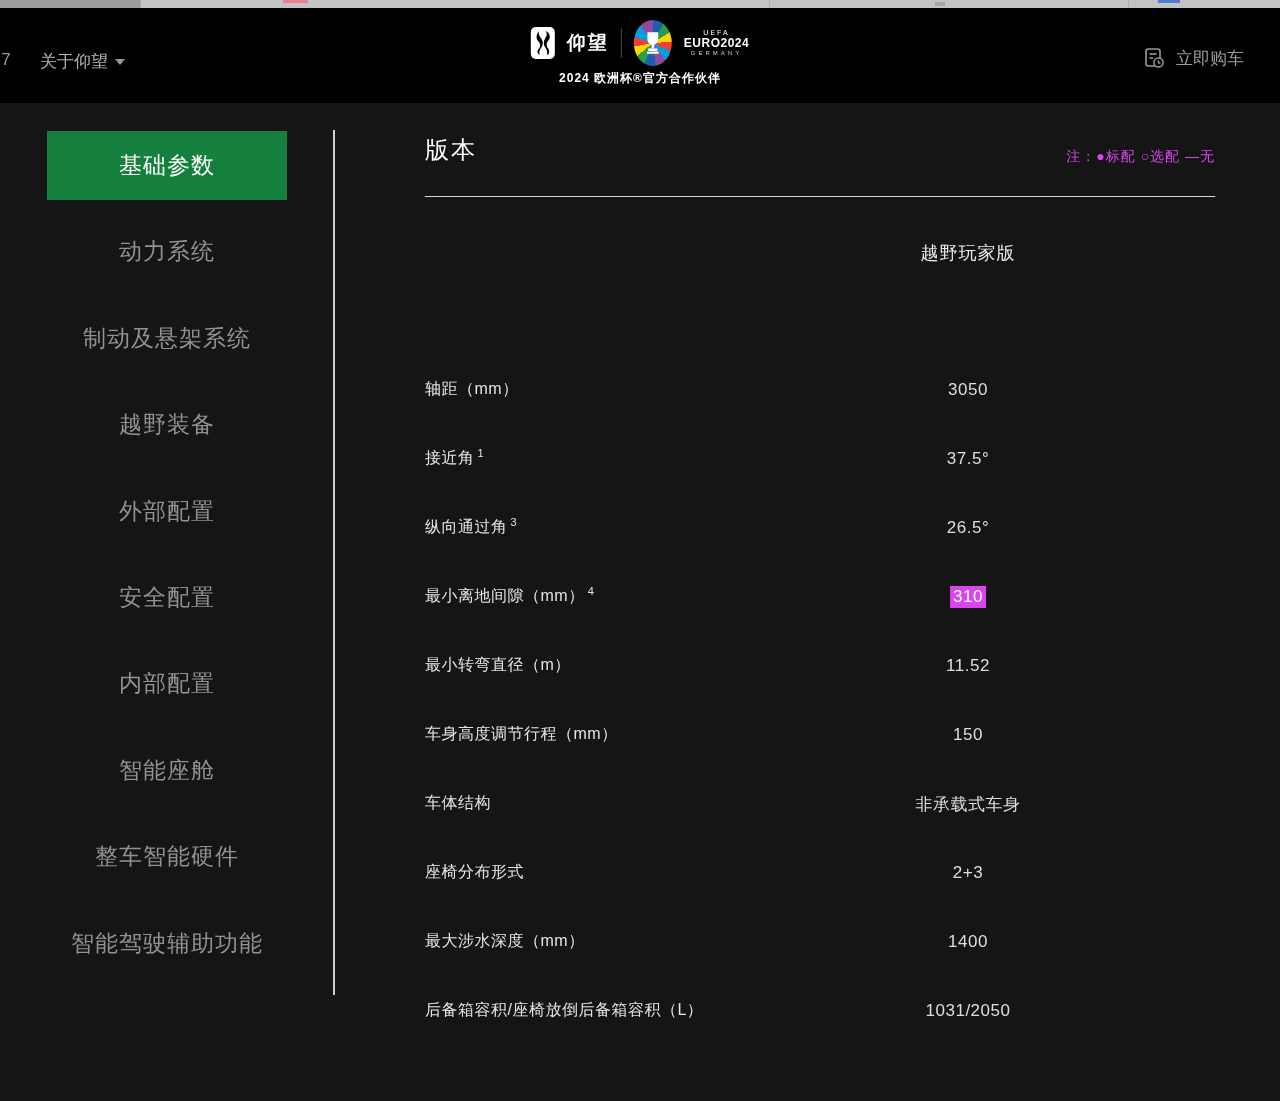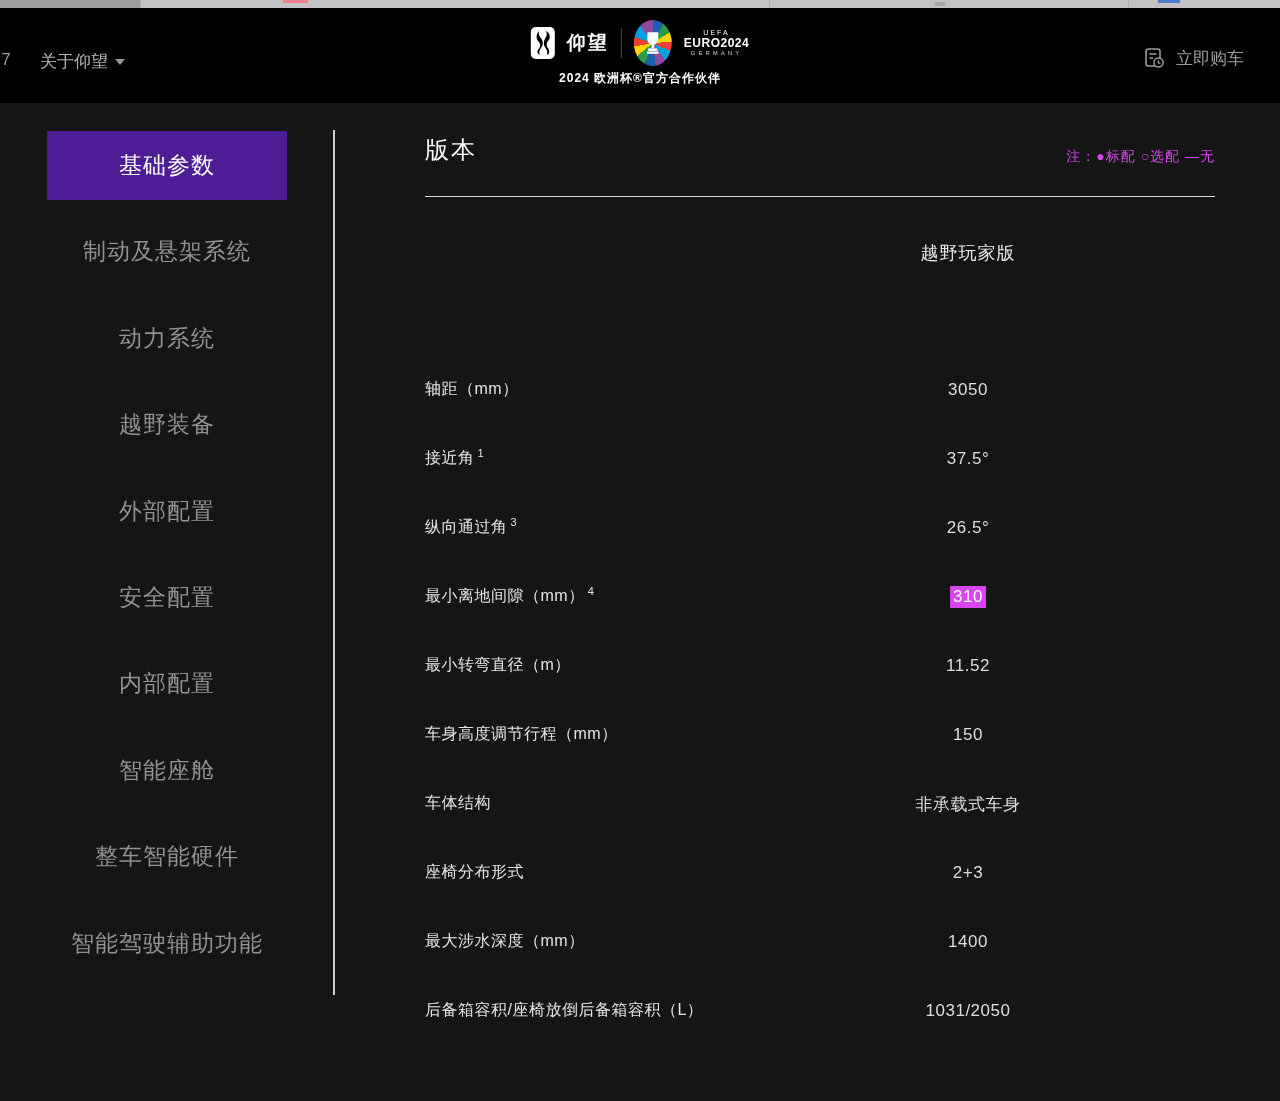--- a/index.html
+++ b/index.html
@@ -31,21 +31,21 @@
   .euro-text{display:flex;flex-direction:column;align-items:center;line-height:1.1;}
   .uefa{font-size:7px;color:#fff;letter-spacing:2px;}
   .euro{font-size:12px;font-weight:bold;color:#fff;letter-spacing:.5px;}
   .germany{font-size:6px;color:#cfcfcf;letter-spacing:3px;}
   .partner-line{position:absolute;left:50%;top:62px;transform:translateX(-50%);font-size:12px;font-weight:bold;color:#fff;letter-spacing:1px;white-space:nowrap;}
   .buy-btn{position:absolute;right:36px;top:38px;display:flex;align-items:center;gap:10px;color:#9a9a9a;font-size:17px;cursor:pointer;}
   
   .sidebar-divider{position:absolute;left:333px;top:130px;width:2px;height:865px;background:#cfcfcf;}
   .sidebar{position:absolute;left:47px;top:131px;width:240px;}
   .side-item{height:69px;line-height:69px;text-align:center;font-size:23px;color:#919191;margin-bottom:17.4px;cursor:pointer;white-space:nowrap;letter-spacing:1px;}
-  .side-item.active{background:#4c1d95;color:#fff;}
+  .side-item.active{background:#15803d;color:#fff;}
   
   .page-title{position:absolute;left:425px;top:134px;font-size:24px;color:#fff;font-weight:500;letter-spacing:2px;}
   .note{position:absolute;right:65px;top:148px;font-size:14px;color:#d946ef;letter-spacing:1px;}
   .title-divider{position:absolute;left:425px;top:196px;width:790px;height:1px;background:#d6d6d6;}
   .col-header{position:absolute;left:880px;top:241px;width:176px;text-align:center;font-size:18px;color:#eaeaea;letter-spacing:1px;}
   .spec-rows{position:absolute;left:425px;top:355px;width:790px;}
   .spec-row{position:relative;height:69px;display:flex;align-items:center;}
   .spec-label{font-size:16px;color:#e4e4e4;letter-spacing:.5px;}
   .spec-label sup{font-size:11px;margin-left:3px;color:#e4e4e4;}
   .spec-value{position:absolute;left:543px;top:50%;transform:translate(-50%,-50%);font-size:17px;color:#dedede;white-space:nowrap;letter-spacing:.5px;}
@@ -104,22 +104,22 @@
       <circle cx="16.5" cy="16.5" r="4.6" fill="#000" stroke="#9a9a9a" stroke-width="1.5"></circle>
       <polyline points="16.5,14.2 16.5,16.7 18.3,17.6" fill="none" stroke="#9a9a9a" stroke-width="1.3"></polyline>
     </svg>
     <span>立即购车</span>
   </div>
 </div>
 
 <div class="sidebar-divider"></div>
 <div class="sidebar">
   <div class="side-item active">基础参数</div>
+  <div class="side-item">动力系统</div>
   <div class="side-item">制动及悬架系统</div>
-  <div class="side-item">动力系统</div>
   <div class="side-item">越野装备</div>
   <div class="side-item">外部配置</div>
   <div class="side-item">安全配置</div>
   <div class="side-item">内部配置</div>
   <div class="side-item">智能座舱</div>
   <div class="side-item">整车智能硬件</div>
   <div class="side-item">智能驾驶辅助功能</div>
 </div>
 
 <div class="page-title">版本</div>

